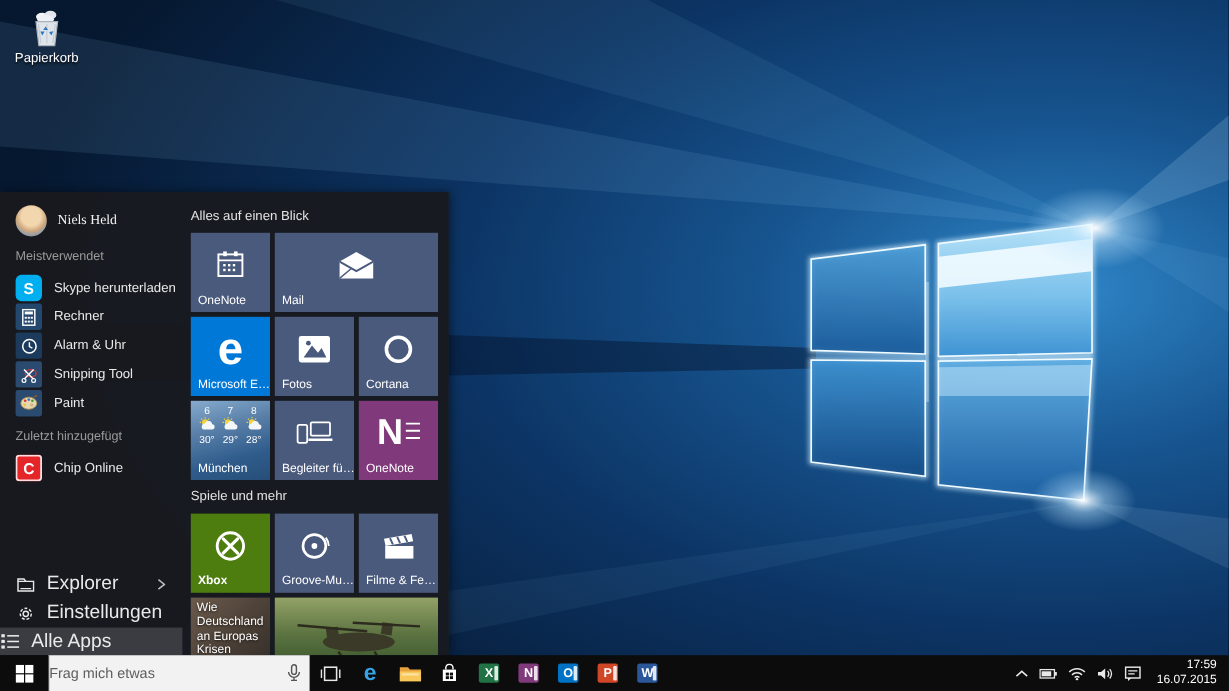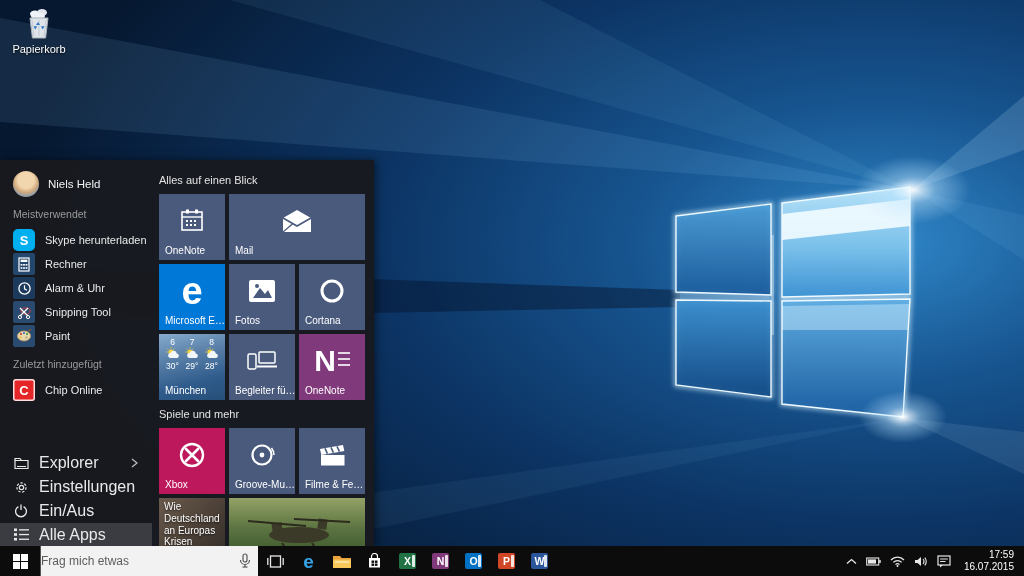--- a/index.html
+++ b/index.html
@@ -16,46 +16,46 @@
   .desktop-icon .lbl{font-size:11px;color:#fff;text-shadow:0 1px 2px rgba(0,0,0,.9);margin-top:1px;}
 
   
   .start-menu{position:absolute;left:0;top:160px;width:374px;height:386px;
     background:rgba(24,26,31,.97);display:flex;overflow:hidden;box-shadow:2px 0 8px rgba(0,0,0,.5);}
   .left-col{width:152px;min-width:152px;box-sizing:border-box;padding:10px 0 0 13px;
     display:flex;flex-direction:column;}
   .user-row{display:flex;align-items:center;gap:9px;height:28px;margin-bottom:10px;}
   .avatar{width:26px;height:26px;border-radius:50%;
     background:radial-gradient(circle at 50% 36%,#f2d6ae 0 38%,#cfa87c 58%,#9aa0a8 72%,#787f88 100%);}
-  .user-name{font-size:11.5px;color:#f2f2f2;}
+  .user-name{font-size:11.5px;color:#f2f2f2;font-family:Liberation Serif, serif;}
   .sec-label{font-size:10.5px;color:#9a9a9a;height:14px;margin-bottom:6px;}
   .sec-label.mt{margin-top:10px;}
   .app-row{display:flex;align-items:center;gap:10px;height:24px;position:relative;}
   .app-row .name{font-size:11px;color:#e9e9e9;white-space:nowrap;}
   .mini{width:22px;height:22px;min-width:22px;border-radius:2px;display:flex;align-items:center;justify-content:center;}
   .chev{position:absolute;right:14px;color:#bbb;}
   .spacer{flex:1;}
   .foot-row{display:flex;align-items:center;gap:10px;height:24px;position:relative;}
   .foot-row .name{font-size:16px;color:#e9e9e9;}
-  .foot-row.hl{margin-left:-13px;padding-left:13px;background:#3a3c42;height:23px;}
+  .foot-row.hl{margin-left:-13px;background:#3a3c42;height:23px;}
   .fic{width:16px;min-width:16px;display:flex;justify-content:center;}
 
   
   .tiles-col{margin-left:7px;padding-top:0;}
   .tiles-header{font-size:11px;color:#e3e3e3;height:14px;margin:14px 0 6px 0;}
   .tiles-header.h2{margin-top:8px;}
   .tile-row{display:flex;gap:4px;margin-bottom:4px;}
   .tile{width:66px;height:66px;position:relative;background:#4a5a7c;overflow:hidden;}
   .tile.wide{width:136px;}
   .tile-ic{position:absolute;inset:0 0 12px 0;display:flex;align-items:center;justify-content:center;}
   .tile-label{position:absolute;left:6px;bottom:4px;font-size:10px;color:#fff;white-space:nowrap;
     max-width:92%;overflow:hidden;text-overflow:ellipsis;}
   .tile.edge{background:#0078d7;}
   .tile.onenote{background:#80397b;}
-  .tile.xbox{background:#be185d;}
+  .tile.xbox{background:#4d7c0f;font-weight:bold;}
   .tile.weather{background:linear-gradient(165deg,#86abce 0%,#597fa8 35%,#2f5c8c 70%,#274e78 100%);}
   .tile.news{background:linear-gradient(135deg,#6a5a4c 0%,#4a3f36 55%,#2f2a26 100%);}
   .tile.heli{background:linear-gradient(180deg,#93a266 0%,#5d7442 45%,#456033 75%,#374f29 100%);}
   .edge-e{font-size:38px;font-weight:bold;color:#fff;line-height:1;}
   .weather-grid{position:absolute;top:3px;left:4px;right:4px;display:flex;justify-content:space-between;}
   .wcol{display:flex;flex-direction:column;align-items:center;width:19px;}
   .wday{font-size:8.5px;color:#fff;}
   .wtemp{font-size:8.5px;color:#fff;margin-top:1px;}
   .news-text{position:absolute;top:3px;left:5px;right:4px;font-size:10px;line-height:1.18;color:#fff;
     text-shadow:0 1px 2px rgba(0,0,0,.7);}
@@ -279,29 +279,20 @@
       <div class="foot-row">
         <span class="fic">
           <svg width="15" height="15" viewBox="0 0 15 15">
               <circle cx="7.5" cy="7.5" r="2.2" fill="none" stroke="#e9e9e9" stroke-width="1.2"></circle>
               <circle cx="7.5" cy="7.5" r="4.6" fill="none" stroke="#e9e9e9" stroke-width="1.2" stroke-dasharray="2.4 1.6"></circle>
             </svg>
         </span>
         <span class="name">Einstellungen</span>
       </div>
 
-      <div class="foot-row">
-        <span class="fic">
-          <svg width="14" height="14" viewBox="0 0 14 14">
-              <path d="M4.4,2.6 A5.4,5.4 0 1 0 9.6,2.6" fill="none" stroke="#e9e9e9" stroke-width="1.3"></path>
-              <line x1="7" y1="0.5" x2="7" y2="6" stroke="#e9e9e9" stroke-width="1.3"></line>
-            </svg>
-        </span>
-        <span class="name">Ein/Aus</span>
-      </div>
 
       <div class="foot-row hl">
         <span class="fic">
           <svg width="15" height="13" viewBox="0 0 15 13">
               <g fill="#e9e9e9">
                 <rect x="0" y="0.5" width="3" height="2.6"></rect>
                 <rect x="5" y="1.2" width="10" height="1.3"></rect>
                 <rect x="0" y="5.2" width="3" height="2.6"></rect>
                 <rect x="5" y="5.9" width="10" height="1.3"></rect>
                 <rect x="0" y="9.9" width="3" height="2.6"></rect>

